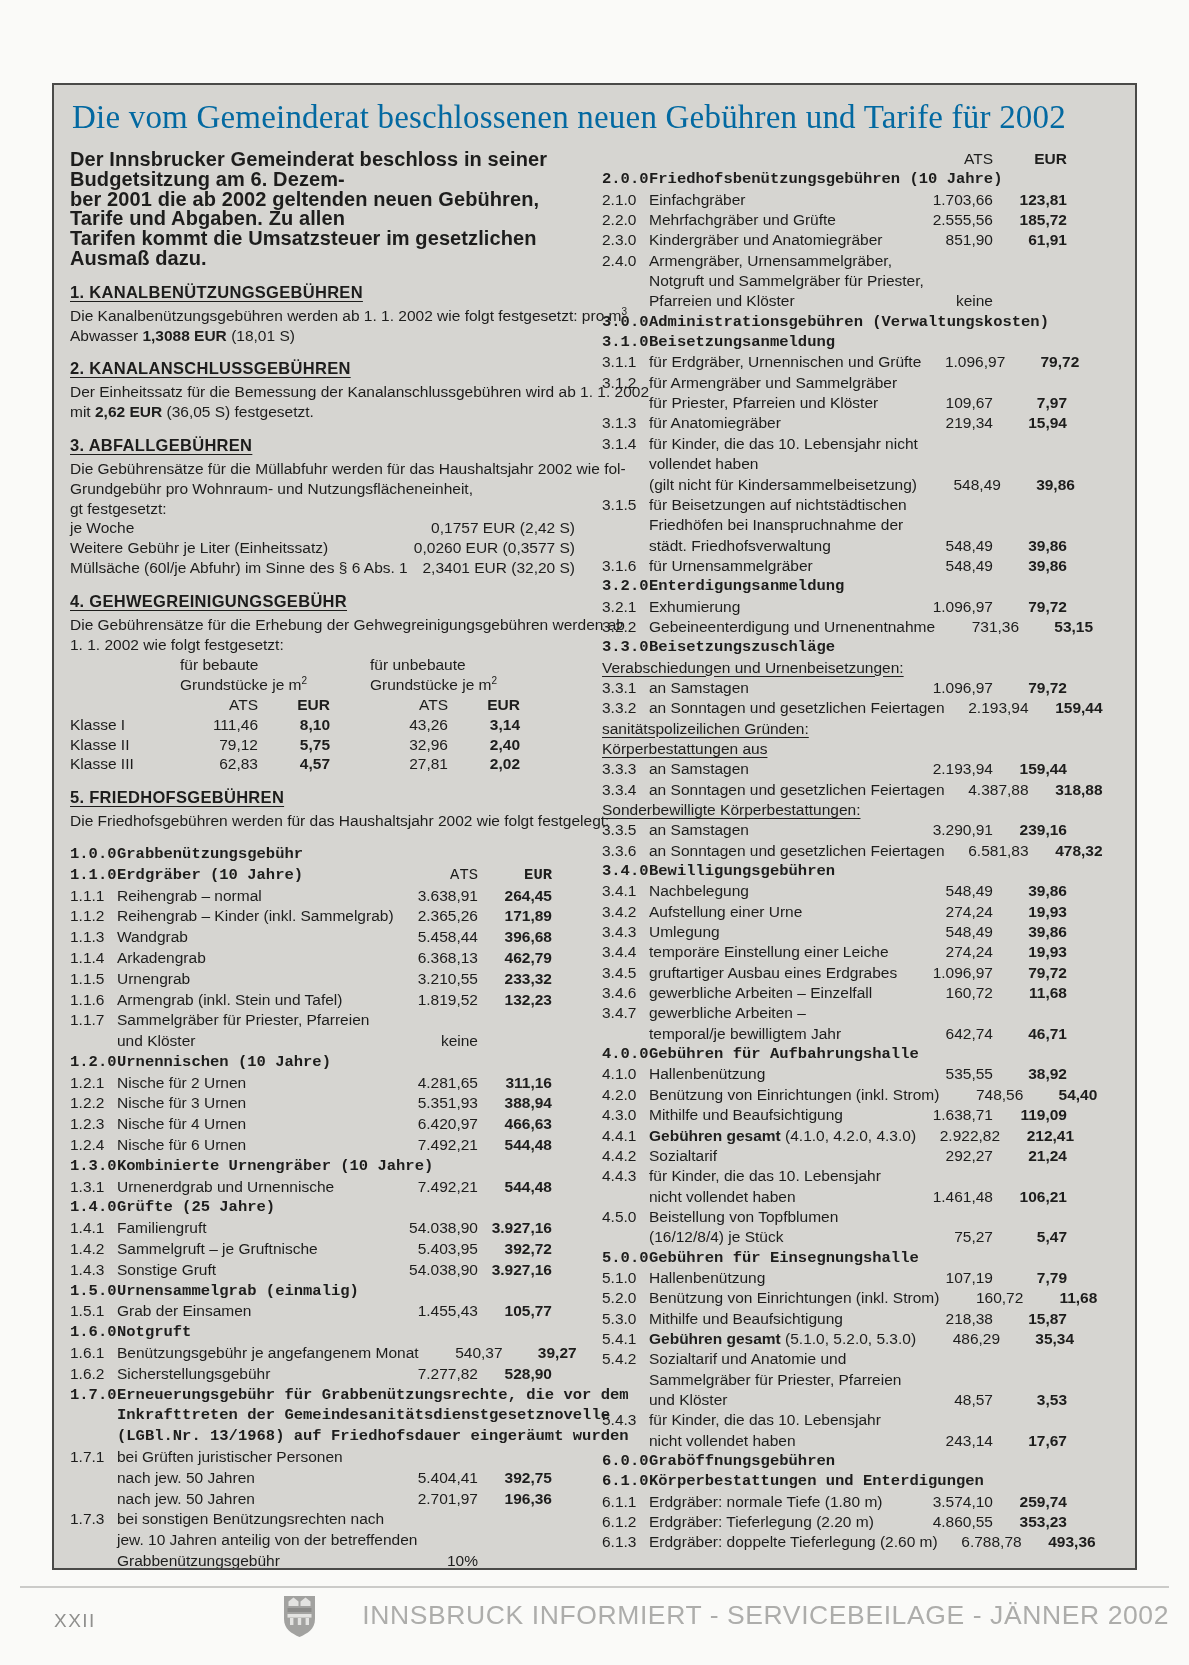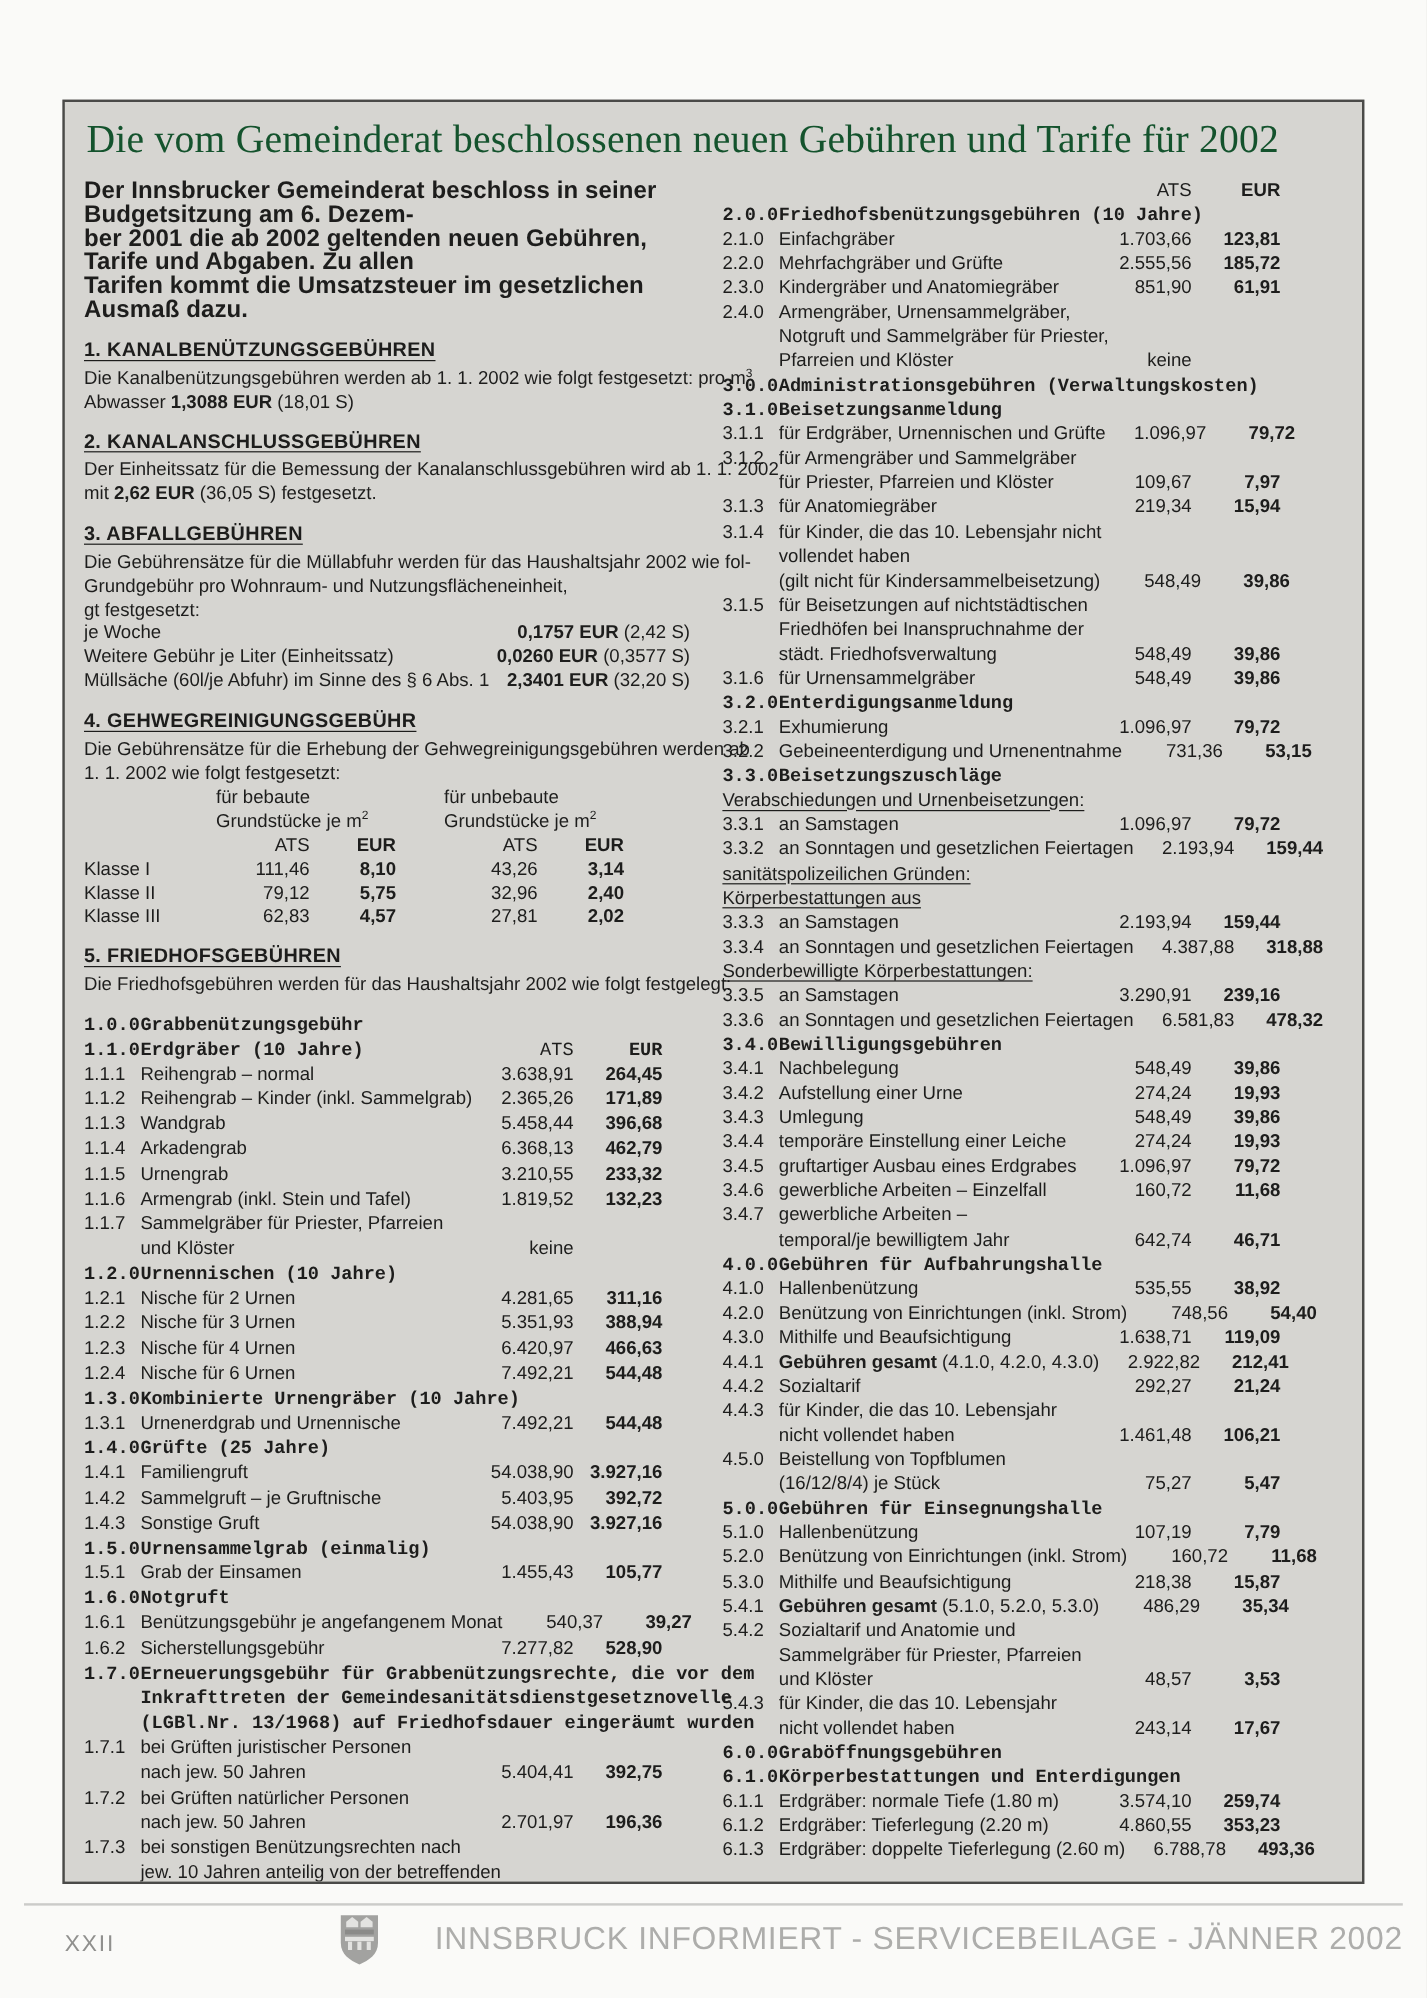--- a/index.html
+++ b/index.html
@@ -20,21 +20,21 @@
   }
   .sheet{
     position:absolute;left:52px;top:83px;width:1085px;height:1487px;
     background:var(--sheet-bg);
     border:2px solid var(--border);
     padding:10px 12px 0 16px;
     overflow:hidden;
   }
   .page-title{
     font-family:"Liberation Serif",serif;
-    font-size:33px;font-weight:500;color:#14532d;
+    font-size:33px;font-weight:500;color:#0369a1;
     letter-spacing:0.2px;
     margin:4px 0 0 2px;white-space:nowrap;
   }
   .cols{display:flex;gap:15px;margin-top:11px;}
   .col-left{flex:0 0 517px;width:517px;}
   .col-right{flex:1 1 auto;padding-top:2px;}
 
   .intro{
     font-weight:700;font-size:20px;line-height:19.8px;
     margin-top:3px;letter-spacing:0.1px;
@@ -45,21 +45,21 @@
     text-decoration:underline;text-underline-offset:3px;
     margin-bottom:4px;white-space:nowrap;
   }
   .ptext{font-size:15.5px;line-height:19.8px;white-space:nowrap;}
   sup{font-size:10px;vertical-align:super;line-height:0;}
 
   .vrows{width:505px;}
   .vrow{display:flex;font-size:15.5px;line-height:19.8px;}
   .vlbl{flex:1 1 auto;white-space:nowrap;}
   .vval{white-space:pre;text-align:right;}
-  .vval b{font-weight:700;}
+  .vval b{font-weight:400;}
 
   
   .gt{margin-top:1px;width:482px;}
   .grow{display:flex;font-size:15.5px;line-height:19.8px;}
   .gk{flex:0 0 110px;white-space:nowrap;}
   .ga{flex:0 0 78px;text-align:right;white-space:nowrap;}
   .ge{flex:0 0 72px;text-align:right;font-weight:700;white-space:nowrap;}
   .gsp{flex:0 0 40px;}
   .ggroup{flex:0 0 150px;white-space:nowrap;font-weight:400;}
   .ggroup + .ggroup{margin-left:40px;}
@@ -417,26 +417,20 @@
             <span class="eur"></span>
           </div>
 
           <div class="frow">
             <span class="num"></span>
             <span class="lbl"><b></b><span>nach jew. 50 Jahren</span></span>
             <span class="ats">5.404,41</span>
             <span class="eur">392,75</span>
           </div>
 
-          <div class="frow">
-            <span class="num">1.7.2</span>
-            <span class="lbl"><b></b><span>bei Grüften natürlicher Personen</span></span>
-            <span class="ats"></span>
-            <span class="eur"></span>
-          </div>
 
           <div class="frow">
             <span class="num"></span>
             <span class="lbl"><b></b><span>nach jew. 50 Jahren</span></span>
             <span class="ats">2.701,97</span>
             <span class="eur">196,36</span>
           </div>
 
           <div class="frow">
             <span class="num">1.7.3</span>

